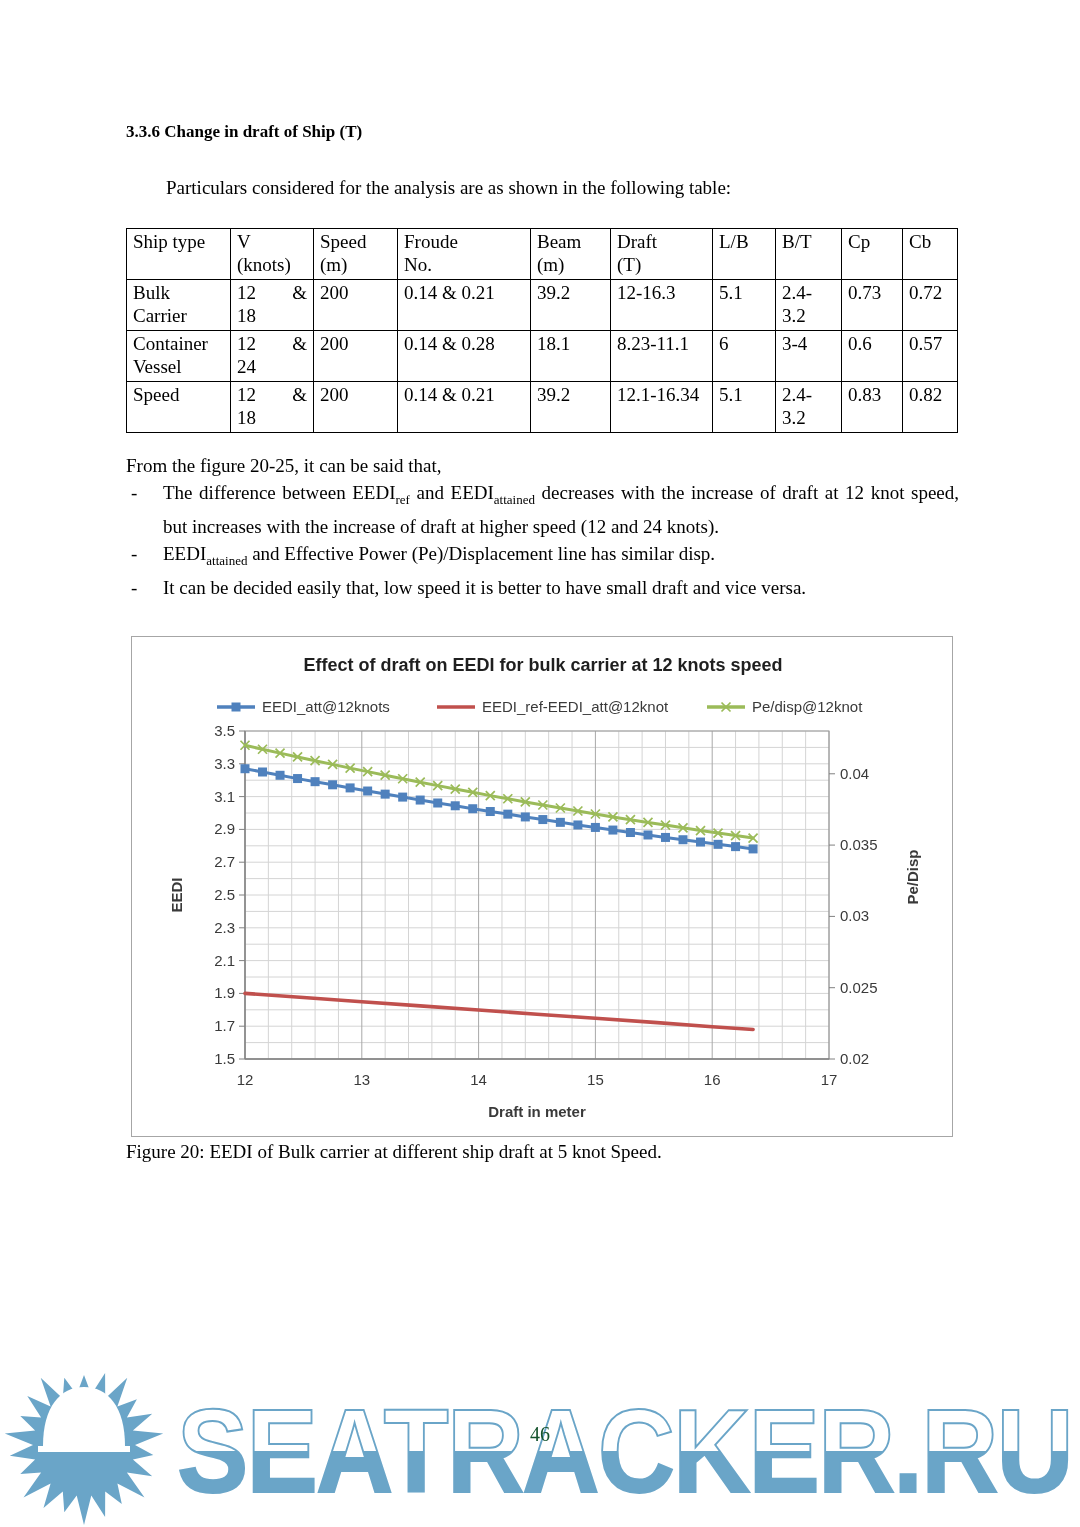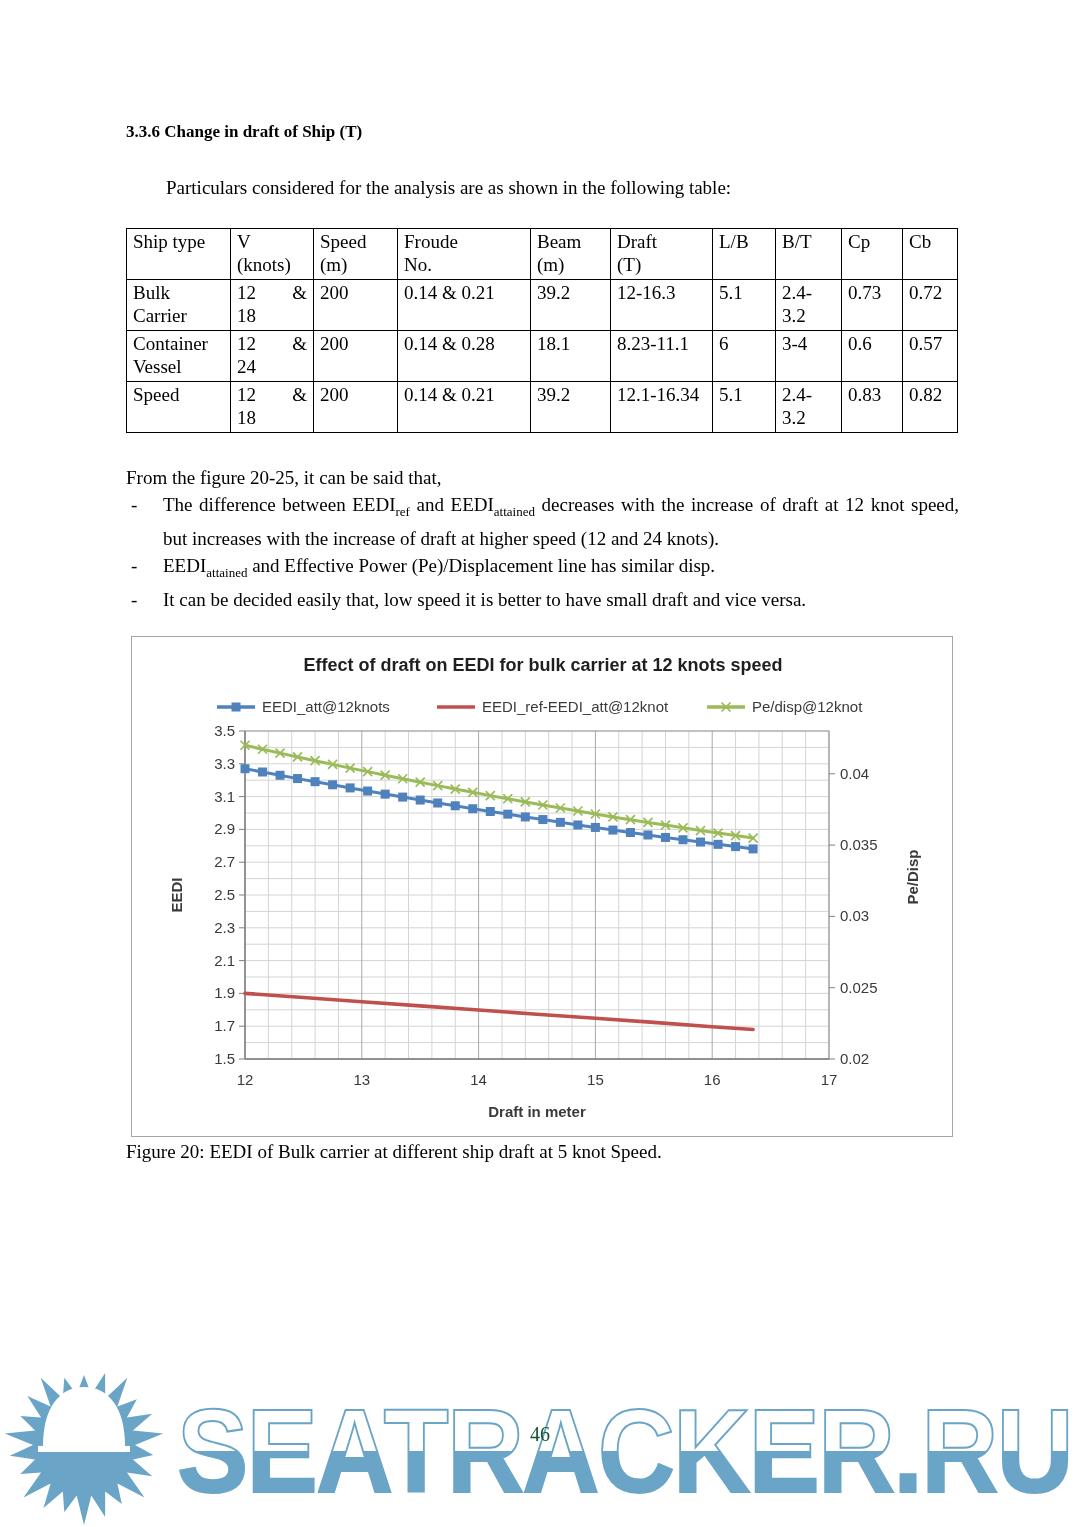--- a/index.html
+++ b/index.html
@@ -8,21 +8,21 @@
   .heading{position:absolute;left:126px;top:122px;font-size:17px;font-weight:bold;}
   .intro{position:absolute;left:126px;top:177px;font-size:19px;margin-left:40px;}
   
   .ptable{position:absolute;left:126px;top:228px;border-collapse:collapse;table-layout:fixed;}
   .ptable th,.ptable td{border:1px solid #000;font-size:19px;font-weight:normal;
         line-height:23px;padding:1px 6px 3px 6px;vertical-align:top;text-align:left;margin-left:36px;}
   .ptable th{white-space:pre-line;}
   .ptable td{text-align:justify;}
   .sp{display:flex;justify-content:space-between;}
   
-  .findings{position:absolute;left:126px;top:452px;width:833px;font-size:19px;line-height:27px;margin-top:12px;}
+  .findings{position:absolute;left:126px;top:452px;width:833px;font-size:19px;line-height:27px;}
   .finding{position:relative;padding-left:37px;text-align:justify;}
   .finding .dash{position:absolute;left:5px;top:0;}
   .finding sub{font-size:13px;font-family:Liberation Serif, serif;}
   
   .figure-box{position:absolute;left:131px;top:636px;width:822px;height:501px;
         border:1px solid #a6a6a6;box-sizing:border-box;background:#fff;}
   .figure-box svg{display:block;}
   svg text{font-family:"Liberation Sans",sans-serif;}
   .caption{position:absolute;left:126px;top:1141px;font-size:19px;}
   

